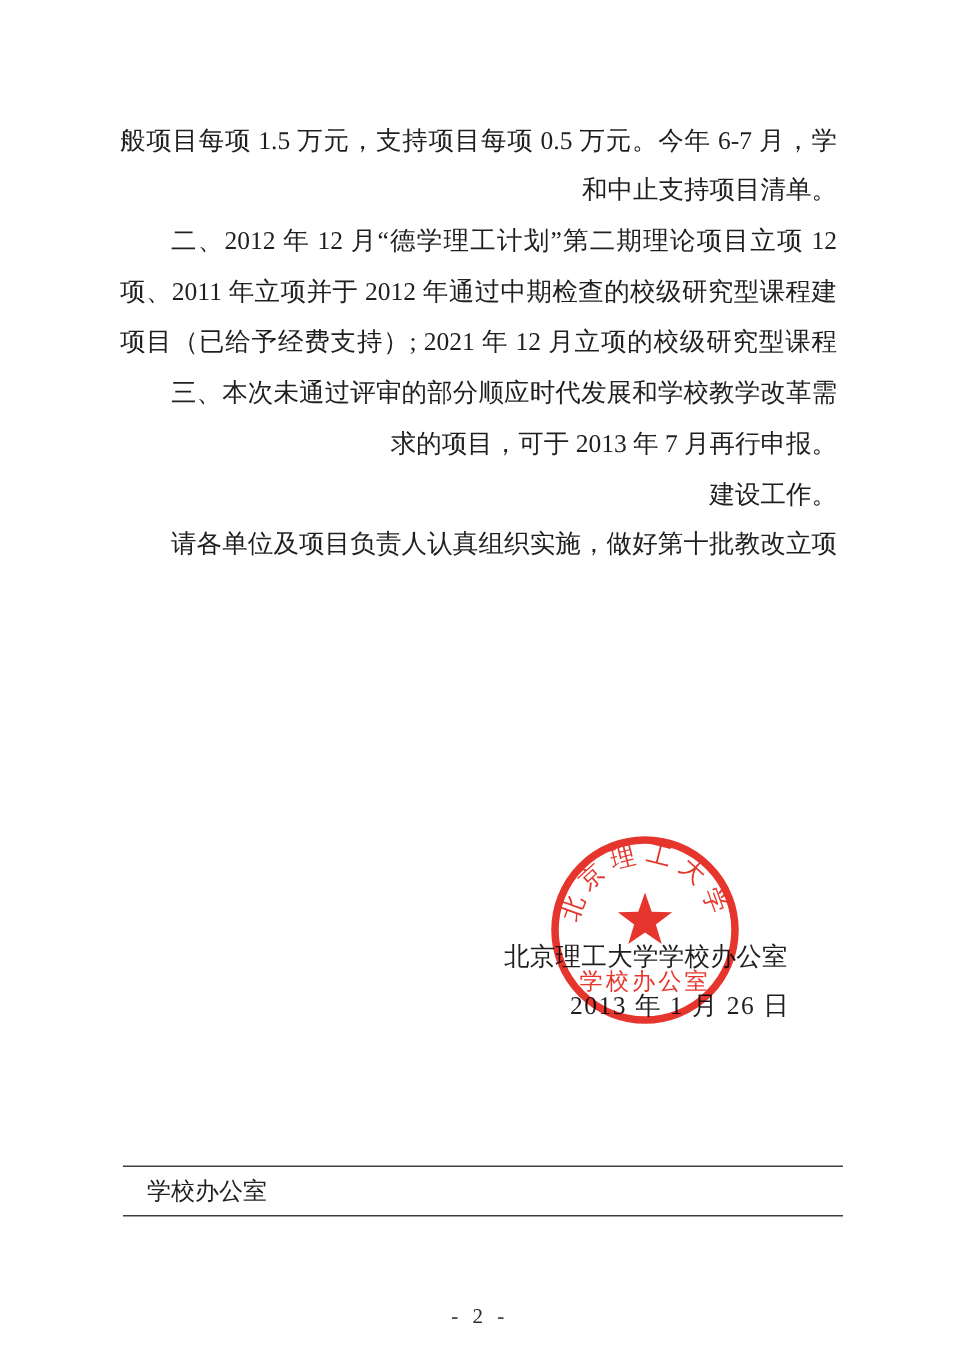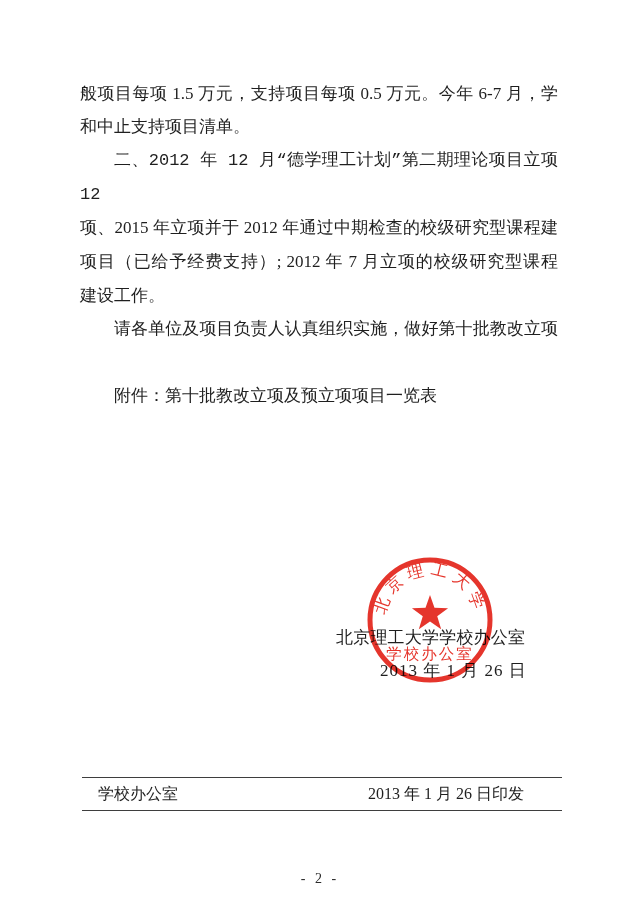--- a/index.html
+++ b/index.html
@@ -5,23 +5,23 @@
   html,body{margin:0;padding:0;}
   body{
     width:640px;height:913px;position:relative;background:#ffffff;
     font-family:"Liberation Serif","DejaVu Serif",serif;
     color:#1f1f1f;overflow:hidden;
   }
   .doc-body{
     position:absolute;left:80px;top:76.6px;width:478px;
     font-size:17px;line-height:33.7px;
   }
-  .ln{white-space:nowrap;}
+  .ln{white-space:nowrap;text-align:right;}
   .ln.j{white-space:normal;text-align:justify;text-align-last:justify;}
-  .ln.ind{text-indent:2em;font-family:Liberation Mono, monospace;}
+  .ln.ind{text-indent:2em;}
   .spacer{height:33.7px;}
   .sig-org{
     position:absolute;left:336px;top:626px;font-size:17px;
     letter-spacing:0.2px;z-index:1;
   }
   .sig-date{
     position:absolute;left:380px;top:659px;font-size:17px;
     letter-spacing:1px;z-index:1;
   }
   .seal{
@@ -46,45 +46,45 @@
   }
 </style>
 </head>
 <body>
 
 <div class="doc-body">
   <div class="ln j">般项目每项 1.5 万元，支持项目每项 0.5 万元。今年 6-7 月，学</div>
   <div class="ln">和中止支持项目清单。</div>
 
   <div class="ln j ind">二、2012 年 12 月“德学理工计划”第二期理论项目立项 12</div>
-  <div class="ln j">项、2015 年立项并于 2012 年通过中期检查的校级研究型课程建</div>
-  <div class="ln j">项目（已给予经费支持）; 2012 年 7 月立项的校级研究型课程</div>
+  <div class="ln j">项、2011 年立项并于 2012 年通过中期检查的校级研究型课程建</div>
+  <div class="ln j">项目（已给予经费支持）; 2021 年 12 月立项的校级研究型课程</div>
 
+  <div class="ln j ind">三、本次未通过评审的部分顺应时代发展和学校教学改革需</div>
+  <div class="ln">求的项目，可于 2013 年 7 月再行申报。</div>
 
   <div class="ln">建设工作。</div>
   <div class="ln j ind">请各单位及项目负责人认真组织实施，做好第十批教改立项</div>
 
   <div class="spacer"></div>
 
-  <div class="ln ind">附件：第十批教改立项及预立项项目一览表</div>
 </div>
 
 <div class="sig-org">北京理工大学学校办公室</div>
 <div class="sig-date">2013 年 1 月 26 日</div>
 
 <svg class="seal" viewBox="-75 -75 150 150" aria-hidden="true">
   <circle class="seal-ring" r="60"></circle>
   <path id="sealArc" d="M -44.45 -7.04 A 45 45 0 0 1 44.45 -7.04" fill="none"></path>
   <text class="seal-arc-text">
     <textPath href="#sealArc" startOffset="50%" text-anchor="middle">北京理工大学</textPath>
   </text>
   <g transform="translate(0,-6)">
     <polygon class="seal-red" points="0,-19 4.47,-6.15 18.07,-5.87 7.23,2.35 11.17,15.37 0,7.6 -11.17,15.37 -7.23,2.35 -18.07,-5.87 -4.47,-6.15"></polygon>
   </g>
   <text class="seal-bottom-text" x="0" y="39" text-anchor="middle">学校办公室</text>
 </svg>
 
 <div class="footer">
   <span>学校办公室</span>
-  <span>2013 年 1 月 26 日印发</span>
 </div>
 
 <div class="page-num">- 2 -</div>
 
 </body></html>

